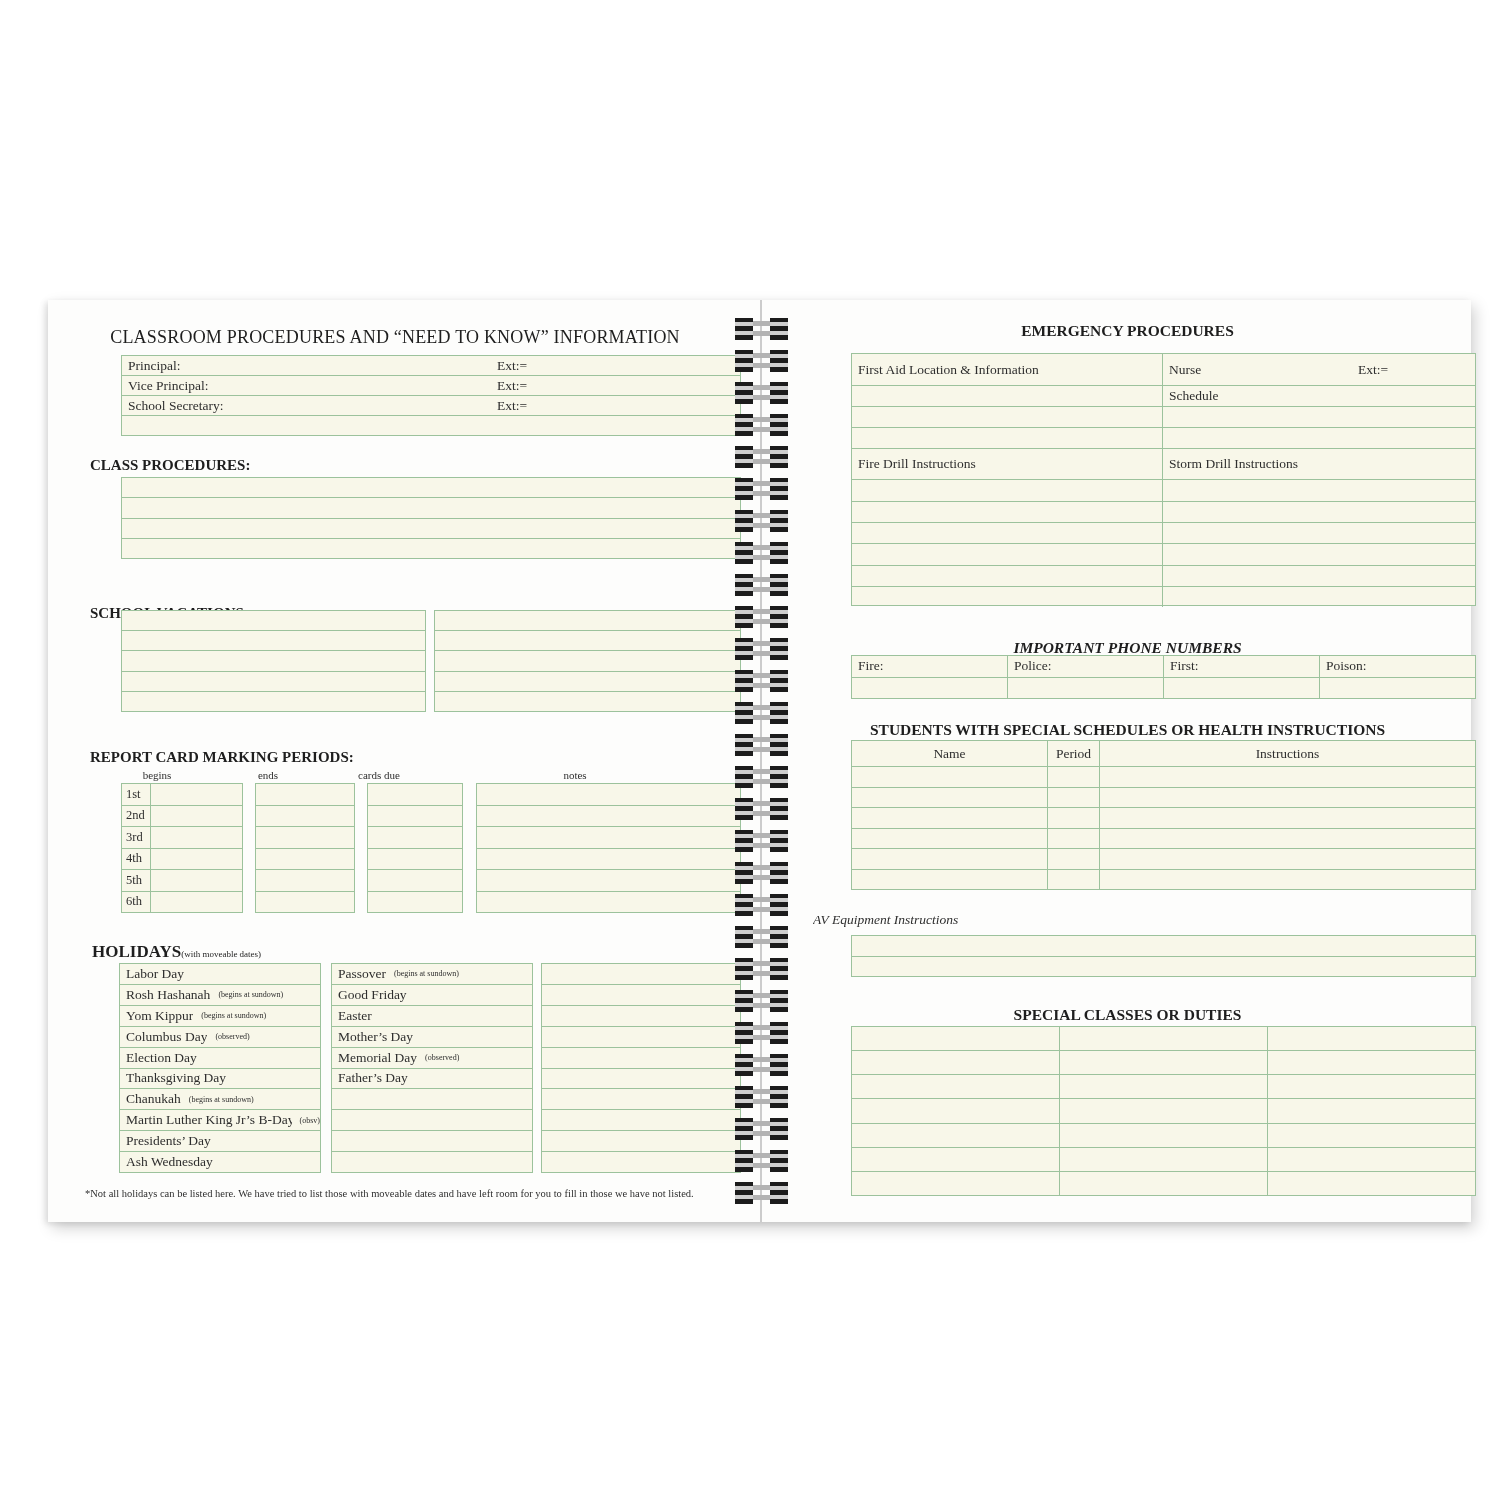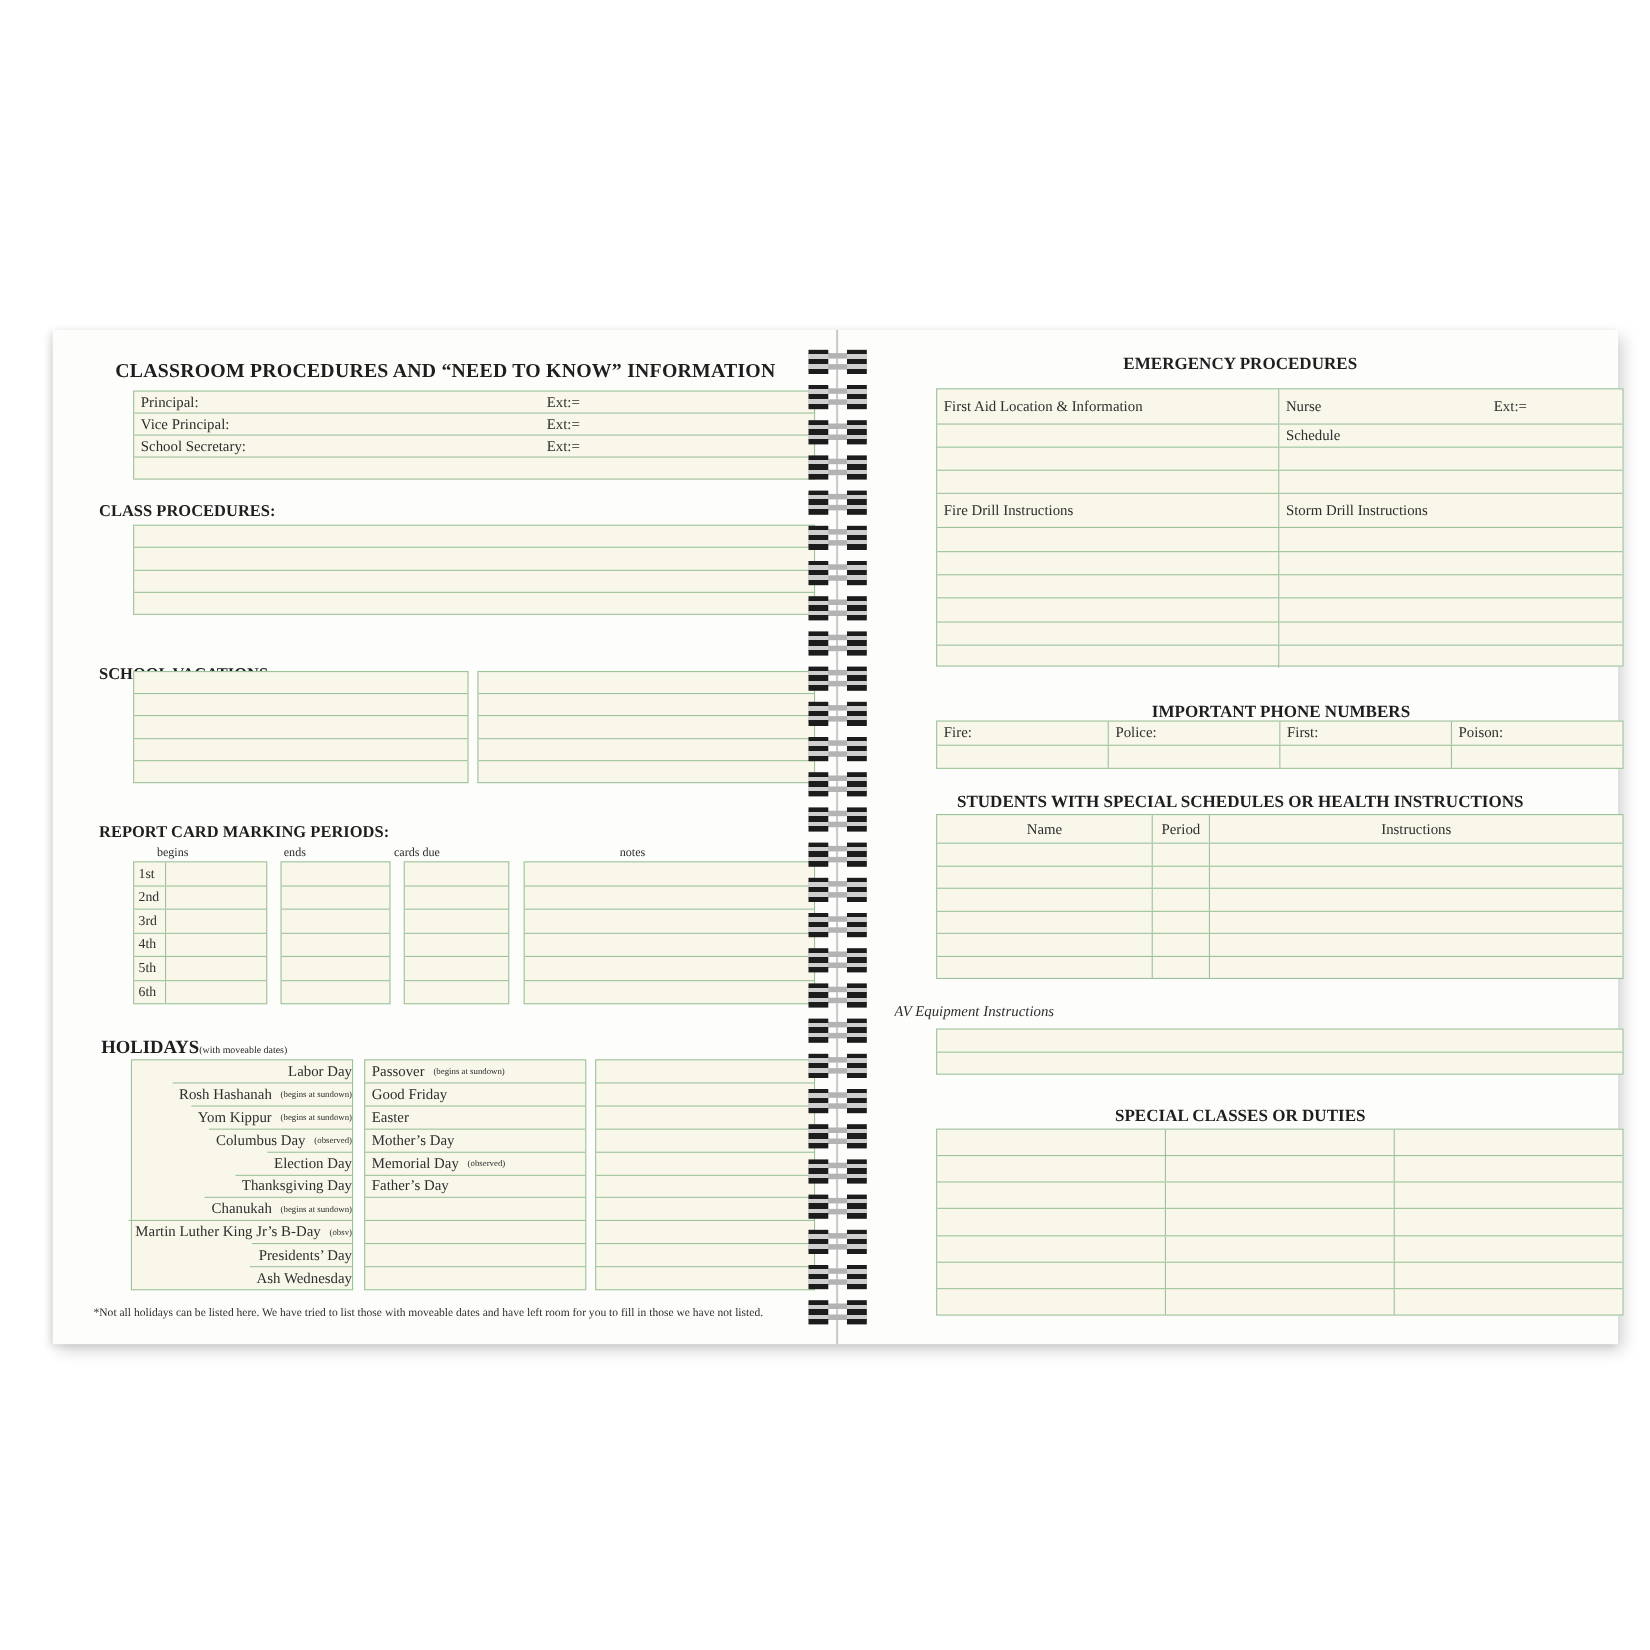--- a/index.html
+++ b/index.html
@@ -9,21 +9,21 @@
     font-family:"Liberation Serif","DejaVu Serif",serif;
     color:#2e2e2e;
   }
   .spread{
     position:absolute;left:48px;top:300px;width:1423px;height:922px;
     background:#fdfdfc;
     box-shadow:-3px 2px 6px rgba(0,0,0,0.10), 4px 6px 14px rgba(0,0,0,0.18);
   }
   .abs{position:absolute;}
   
-  .lp-title{font-weight:bold;font-size:18px;letter-spacing:.2px;text-align:right;white-space:nowrap;color:#1e1e1e;}
+  .lp-title{font-weight:normal;font-size:18px;letter-spacing:.2px;text-align:center;white-space:nowrap;color:#1e1e1e;}
   .sec-h{font-weight:bold;font-size:15px;color:#1e1e1e;white-space:nowrap;}
   .rp-h{font-weight:bold;font-size:15.5px;color:#1e1e1e;text-align:center;white-space:nowrap;}
   .hol-h{font-weight:bold;font-size:17px;color:#1e1e1e;white-space:nowrap;}
   
   .tbl{
     position:absolute;box-sizing:border-box;
     background:#f8f7e9;border:1px solid #9cc29c;
     display:flex;flex-direction:column;margin-left:36px;
   }
   .prow{flex:1;border-top:1px solid #9cc29c;position:relative;display:flex;align-items:center;box-sizing:border-box;min-height:0;}
@@ -158,21 +158,21 @@
       <div class="prow"></div>
       <div class="prow"></div>
       <div class="prow"></div>
       <div class="prow"></div>
       <div class="prow"></div>
     </div>
 
   <div class="abs hol-h" style="left:44px;top:642px;">
     <span>HOLIDAYS</span><span class="small-note" style="font-size:9px;font-weight:normal;">(with moveable dates)</span>
   </div>
-  <div class="tbl" id="holidays-col1" style="left:35px;top:663px;width:202px;height:210px;align-items:flex-end;">
+  <div class="tbl" id="holidays-col1" style="left:35px;top:663px;width:202px;height:210px;">
       <div class="prow">
         <div class="lab">Labor Day</div>
       </div>
       <div class="prow">
         <div class="lab">Rosh Hashanah</div>
         <div class="tiny">(begins at sundown)</div>
       </div>
       <div class="prow">
         <div class="lab">Yom Kippur</div>
         <div class="tiny">(begins at sundown)</div>
@@ -476,21 +476,21 @@
       <div class="prow" style="flex: 0 0 auto; height: 21px;">
         <div class="cell" style="width: 310px;"></div>
         <div class="cell" style="flex: 1 1 0%;"></div>
       </div>
       <div class="prow" style="flex: 0 0 auto; height: 21px;">
         <div class="cell" style="width: 310px;"></div>
         <div class="cell" style="flex: 1 1 0%;"></div>
       </div>
     </div>
 
-  <div class="abs rp-h" style="left:804px;top:339px;width:625px;">IMPORTANT PHONE NUMBERS</div>
+  <div class="abs rp-h" style="left:767px;top:339px;width:625px;font-style:italic;">IMPORTANT PHONE NUMBERS</div>
   <div class="tbl" id="phone-table" style="left:767px;top:355px;width:625px;height:44px;">
       <div class="prow">
         <div class="cell" style="flex: 1 1 0%;">
           <div class="lab">Fire:</div>
         </div>
         <div class="cell" style="flex: 1 1 0%;">
           <div class="lab">Police:</div>
         </div>
         <div class="cell" style="flex: 1 1 0%;">
           <div class="lab">First:</div>

